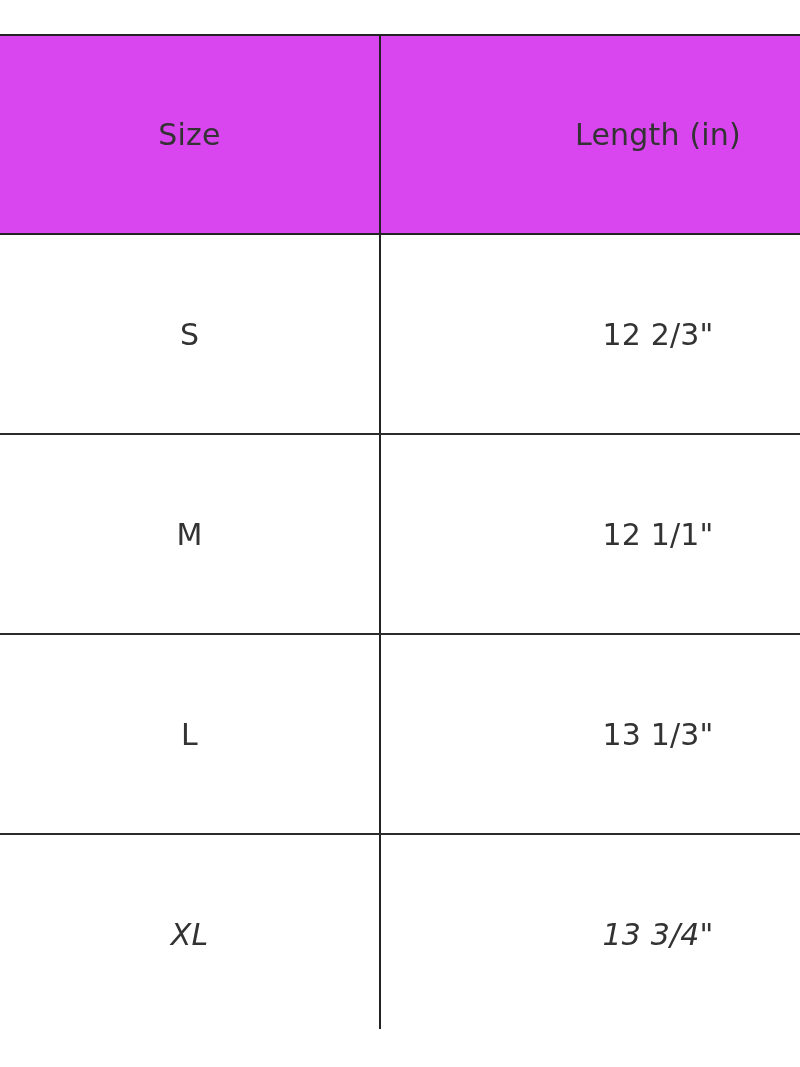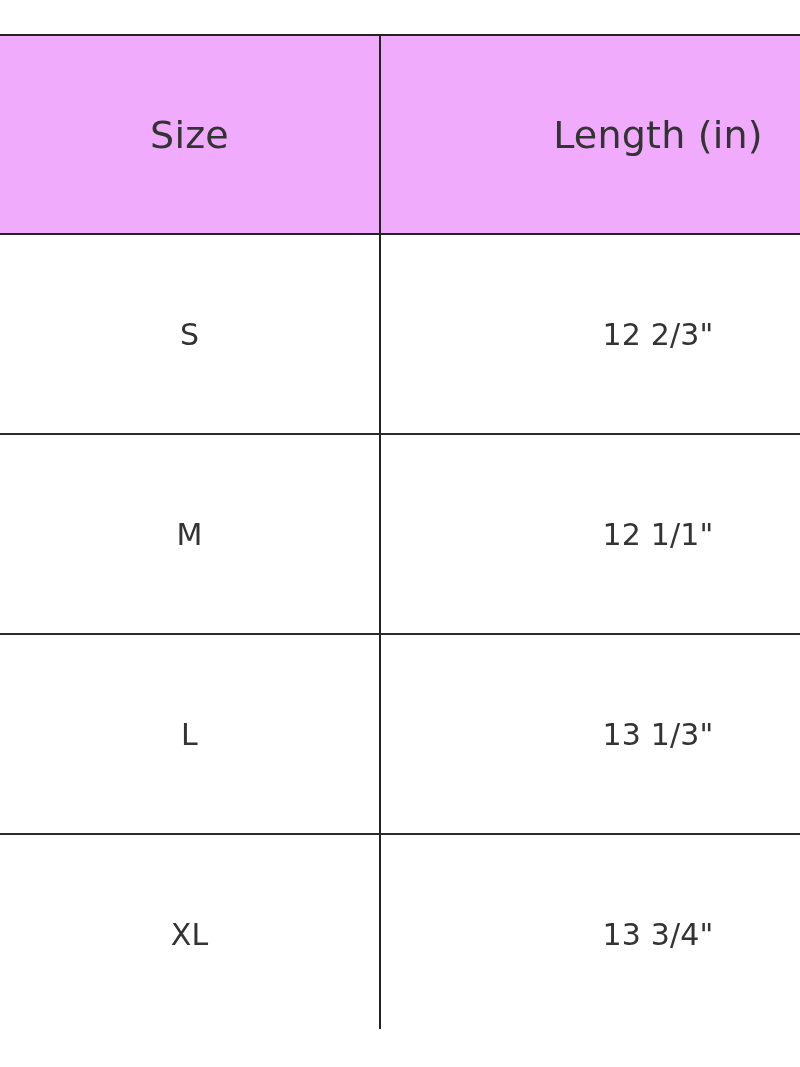--- a/index.html
+++ b/index.html
@@ -43,40 +43,41 @@
     border-right: 2px solid #232323;
     border-left: 0;
     color: #333333;
     text-align: center;
     vertical-align: middle;
     font-weight: normal;
     padding: 0;
   }
 
   table.size-chart thead th {
-    background: #f0abfc;
+    background: #d946ef;
     height: 197px;
-    font-size: 38px;
+    font-size: 30px;
     letter-spacing: 0.2px;
   }
 
   table.size-chart tbody td {
     background: #ffffff;
     height: 198px;
     font-size: 30px;
     letter-spacing: 0.2px;
   }
 
   
   table.size-chart tbody tr td {
     border-top-color: #2b2b2b;
     border-bottom-color: #2b2b2b;
   }
   table.size-chart tbody tr:last-child td {
     border-bottom-color: #232323;
+    font-style: italic;
   }
 </style>
 </head>
 <body>
 
 <div class="size-chart-wrap">
   <table class="size-chart">
     <colgroup>
       <col class="col-size">
       <col class="col-length">

